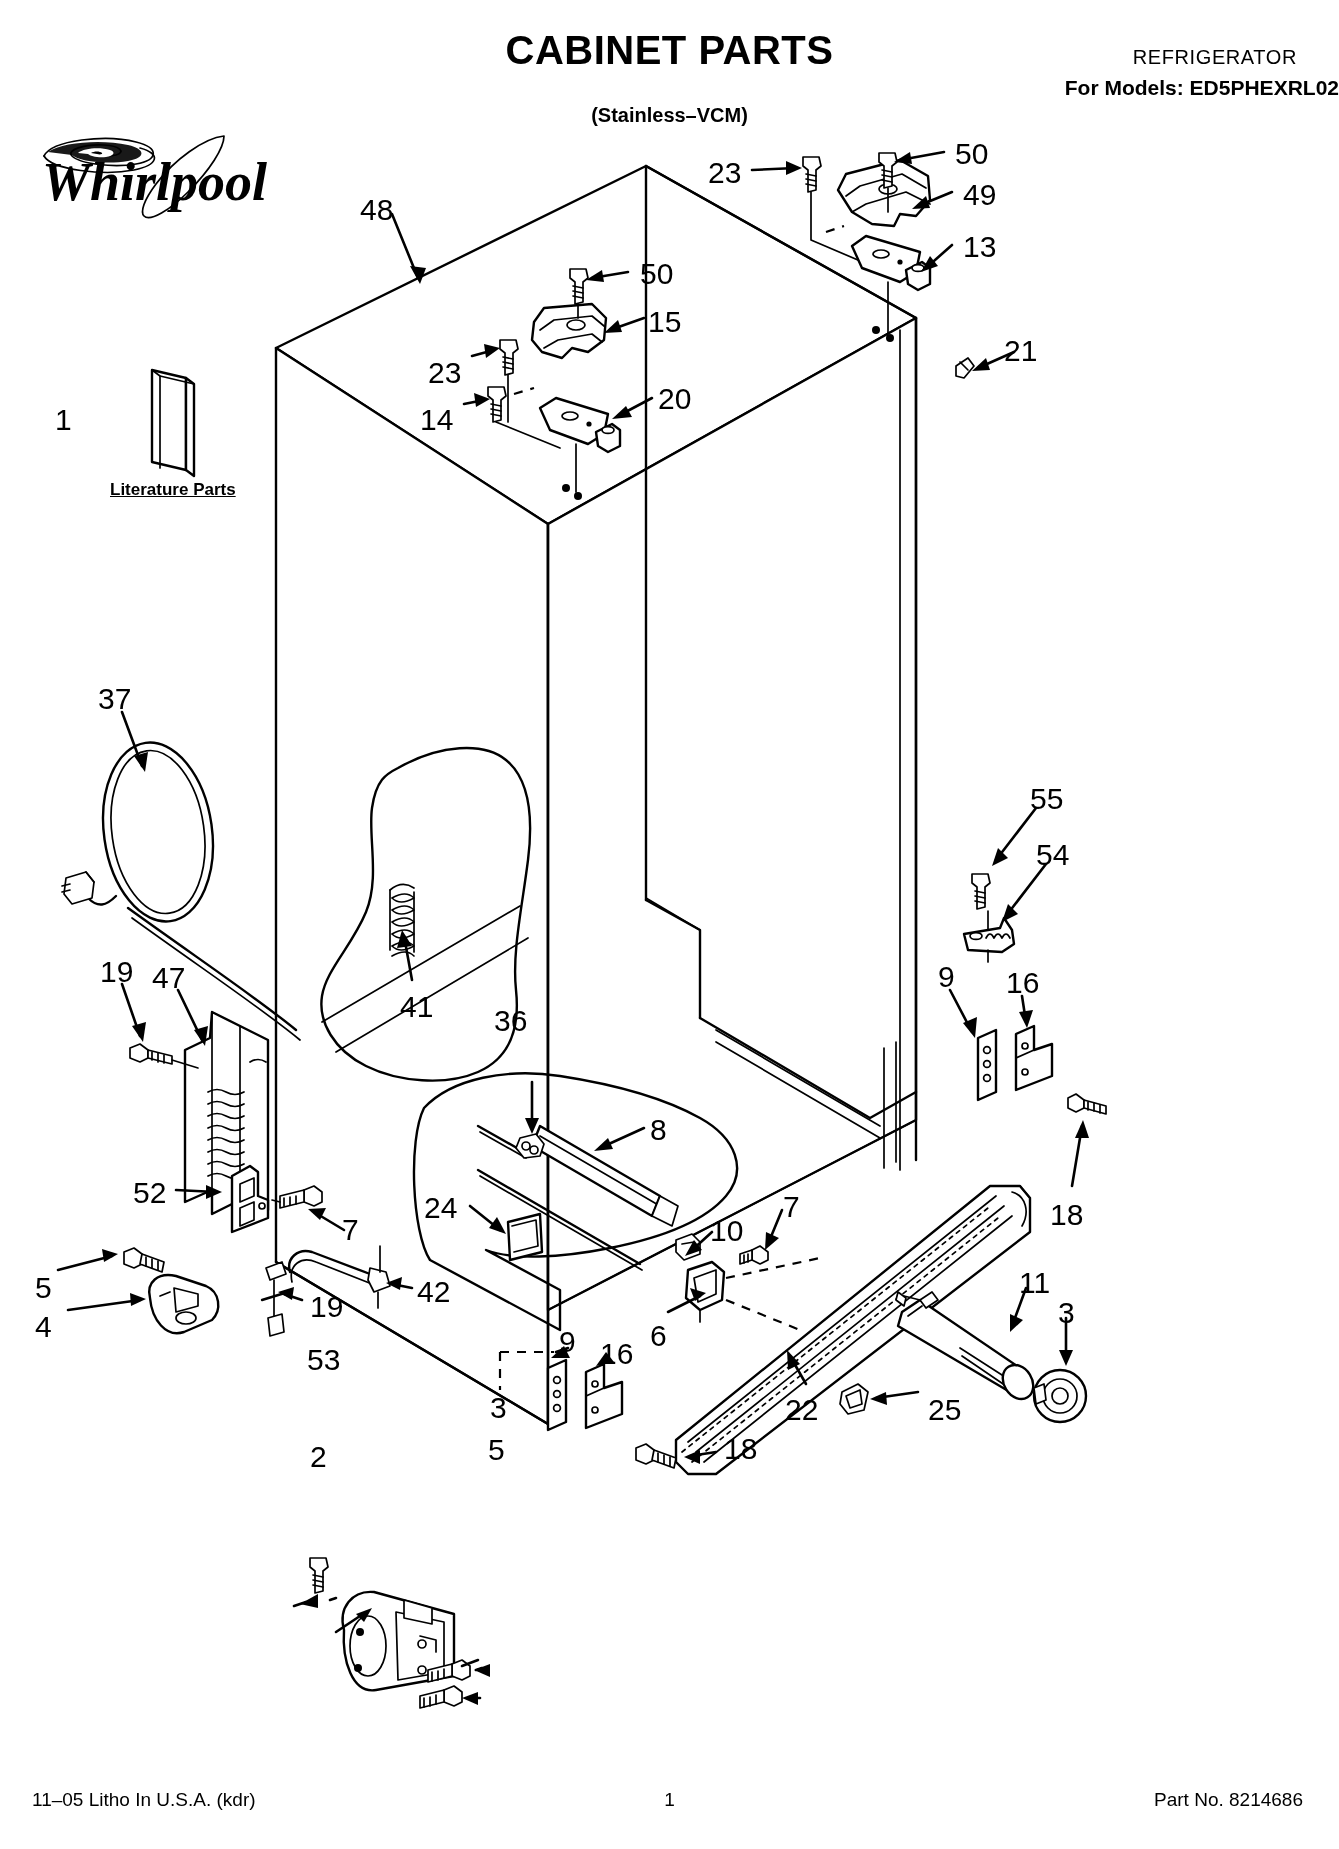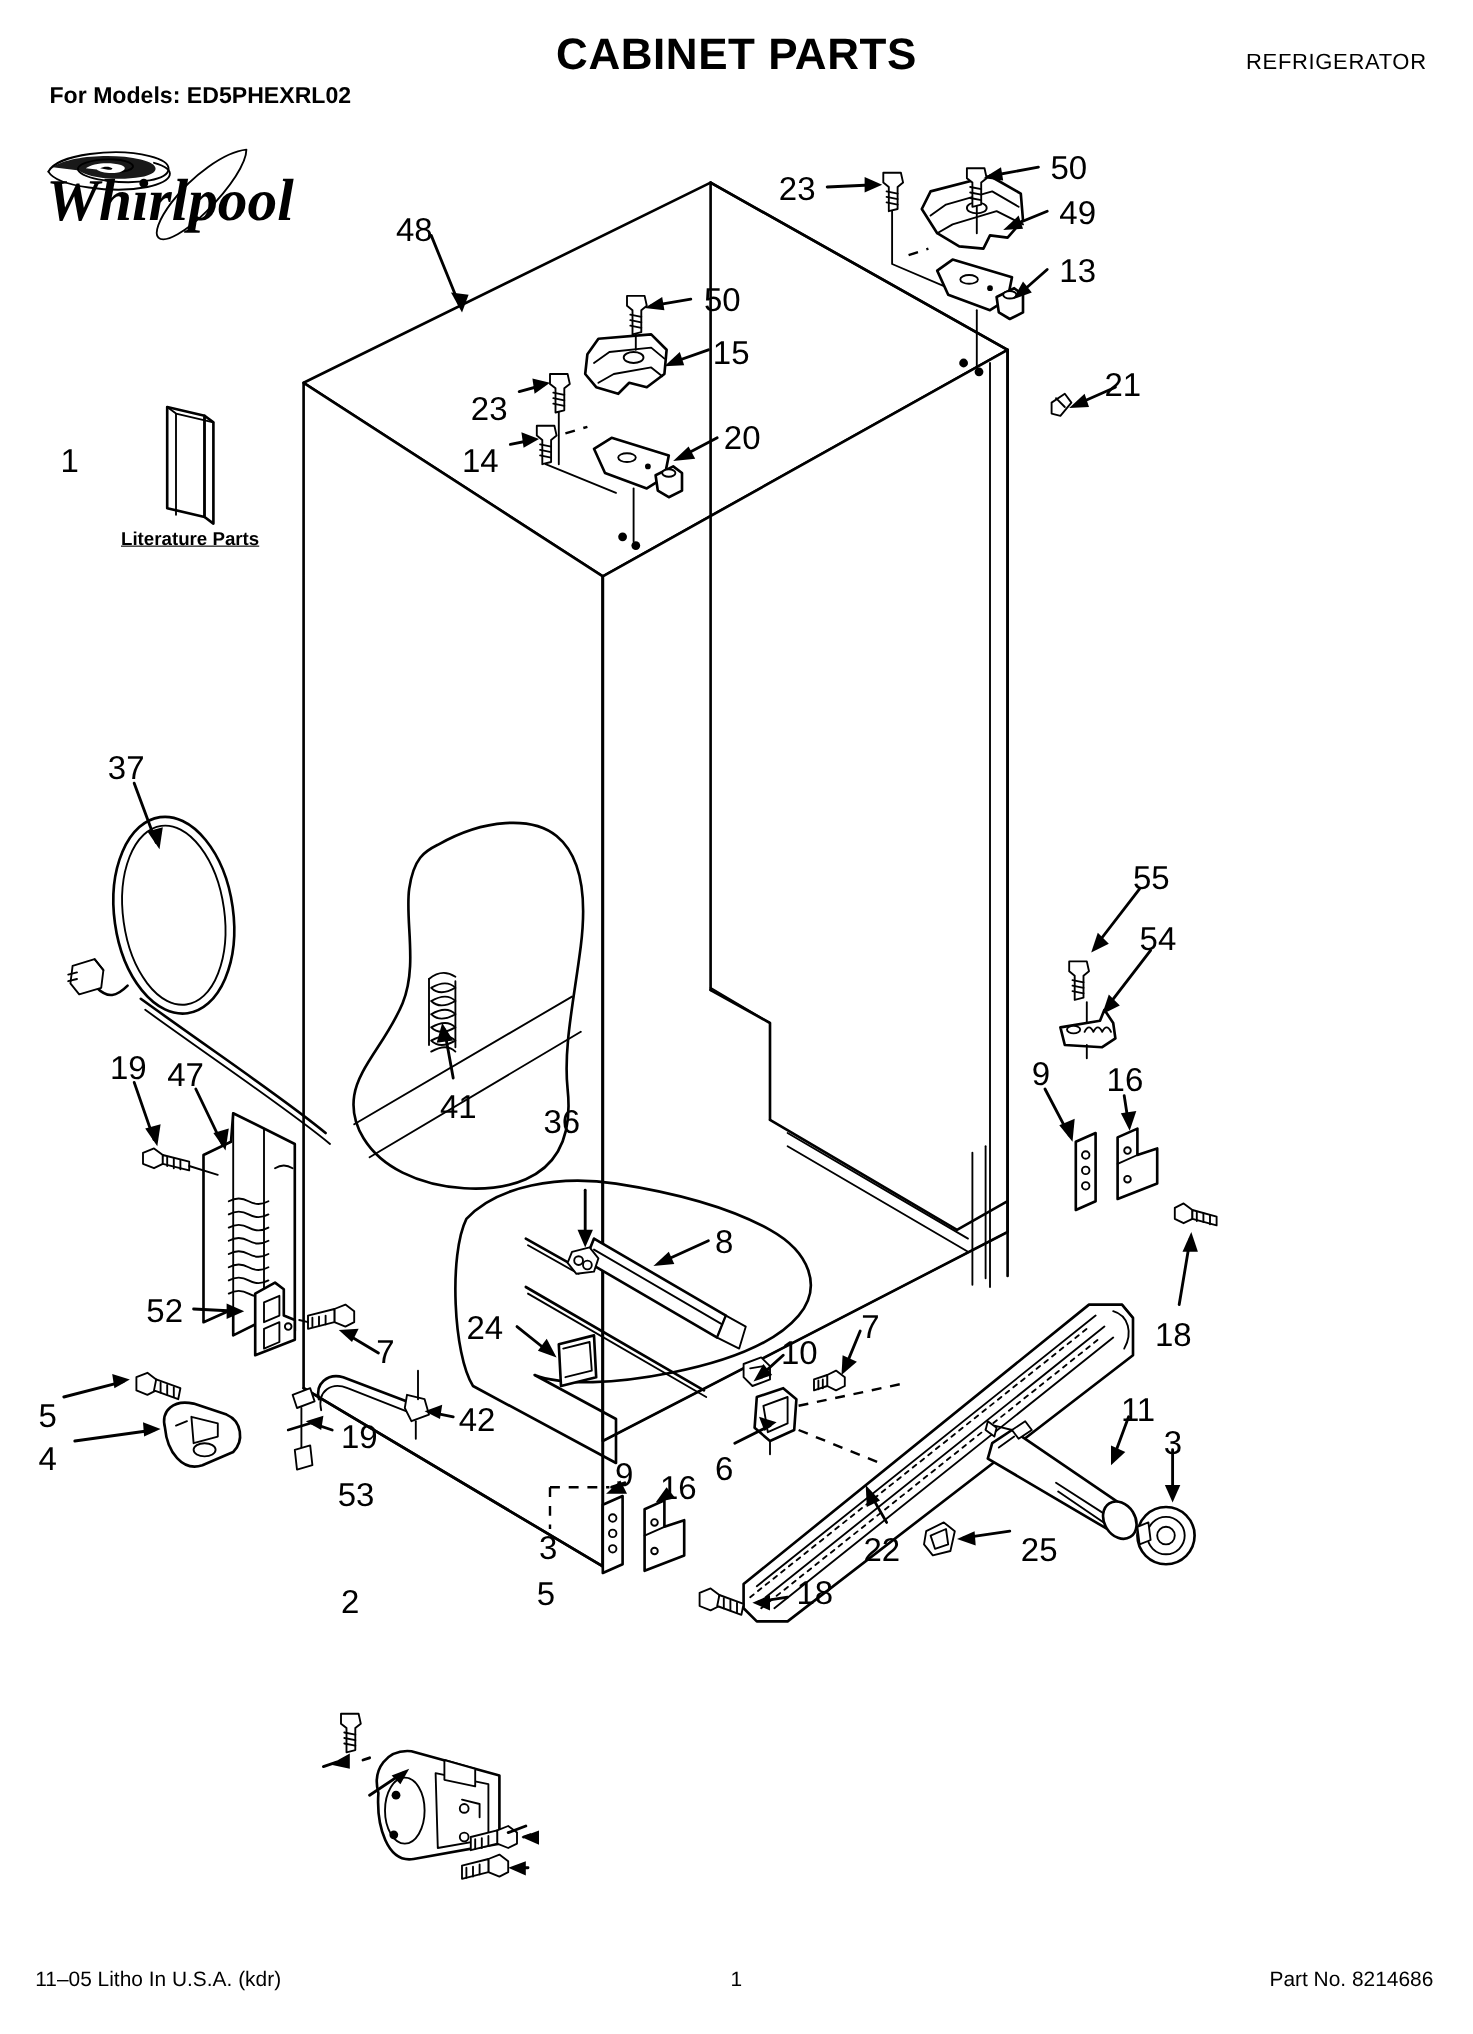--- a/index.html
+++ b/index.html
@@ -9,21 +9,21 @@
     font-family:"Liberation Sans", sans-serif;color:#000;
   }
   .page{position:absolute;inset:0;}
 
   
   #doc-title{
     position:absolute;left:0;right:0;top:28px;text-align:center;
     font-size:40px;font-weight:bold;letter-spacing:.5px;
   }
   #doc-models{
-    position:absolute;left:0;right:0;top:76px;text-align:left;
+    position:absolute;left:0;right:0;top:76px;text-align:right;
     font-size:21px;font-weight:bold;margin-left:45px;
   }
   #doc-variant{
     position:absolute;left:0;right:0;top:104px;text-align:center;
     font-size:20px;font-weight:bold;
   }
   #doc-category{
     position:absolute;right:42px;top:46px;
     font-size:20px;letter-spacing:.6px;
   }
@@ -61,20 +61,21 @@
   .solid{fill:#000;stroke:none;}
   .leader{fill:none;stroke:#000;stroke-width:2.6;stroke-linecap:round;}
 </style>
 </head>
 <body>
 
 <div class="page">
 
   <div id="doc-title">CABINET PARTS</div>
   <div id="doc-models">For Models: ED5PHEXRL02</div>
+  <div id="doc-variant">(Stainless–VCM)</div>
   <div id="doc-category">REFRIGERATOR</div>
 
   <div id="brand">
     <svg width="240" height="110" viewBox="0 0 240 110">
 
       <g>
         <path d="M16 44 C24 28,78 22,108 30 C132 36,130 48,108 52 C86 56,52 52,44 44
                  C38 38,56 32,76 33 C92 34,98 40,88 43 C80 45,66 44,62 41
                  C59 39,66 37,72 38" class="ln-f" stroke-width="2.2"></path>
         <path d="M16 44 C24 58,76 64,106 58 C130 53,134 42,112 36" class="ln-f" stroke-width="2.2"></path>

